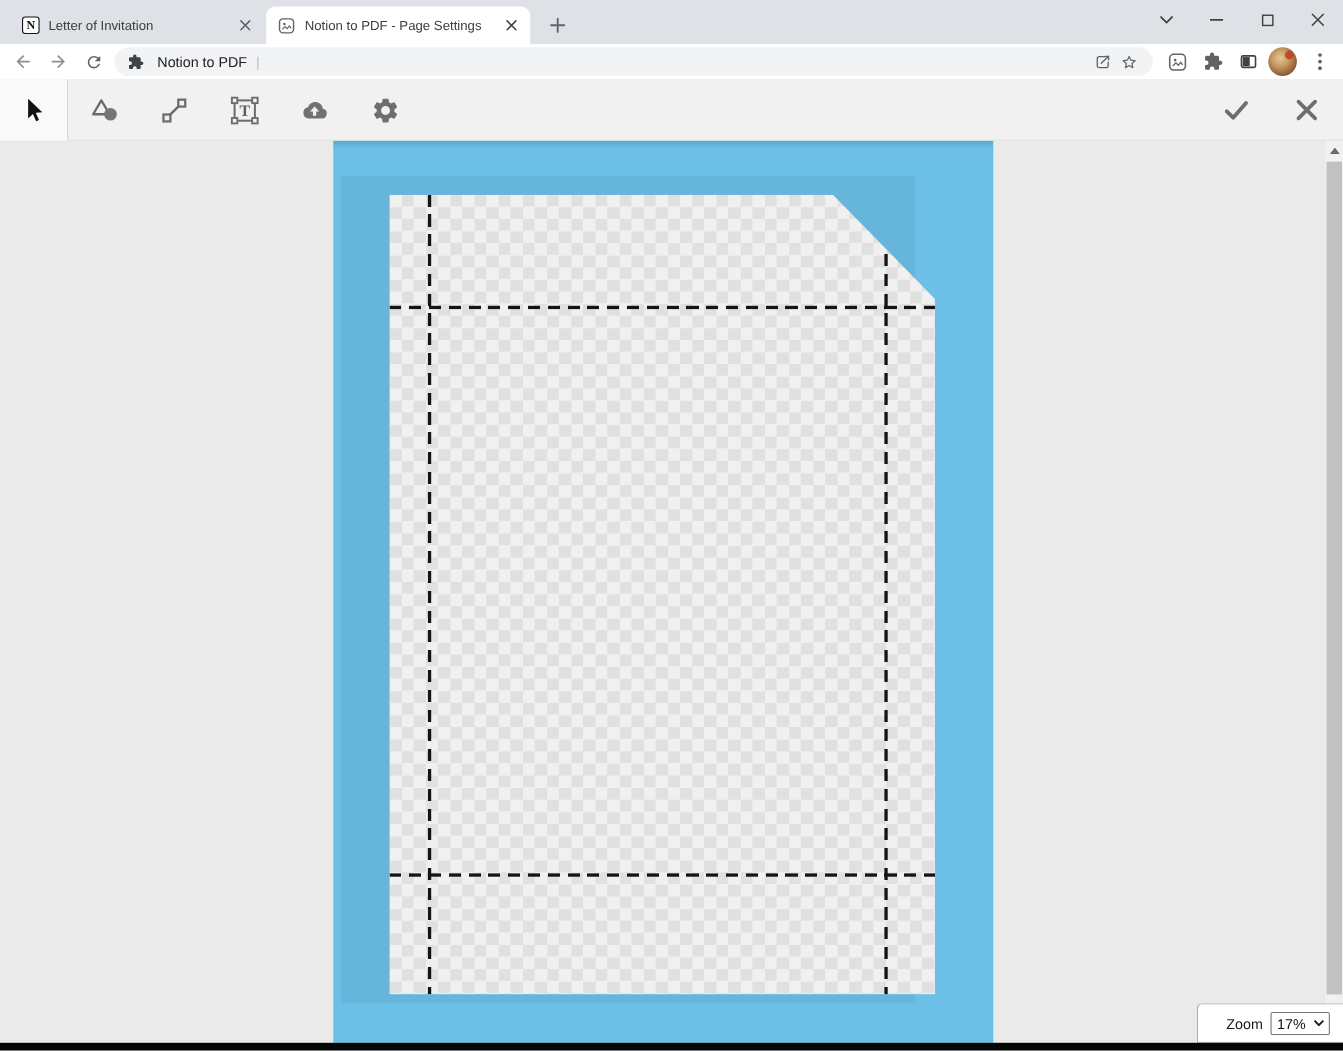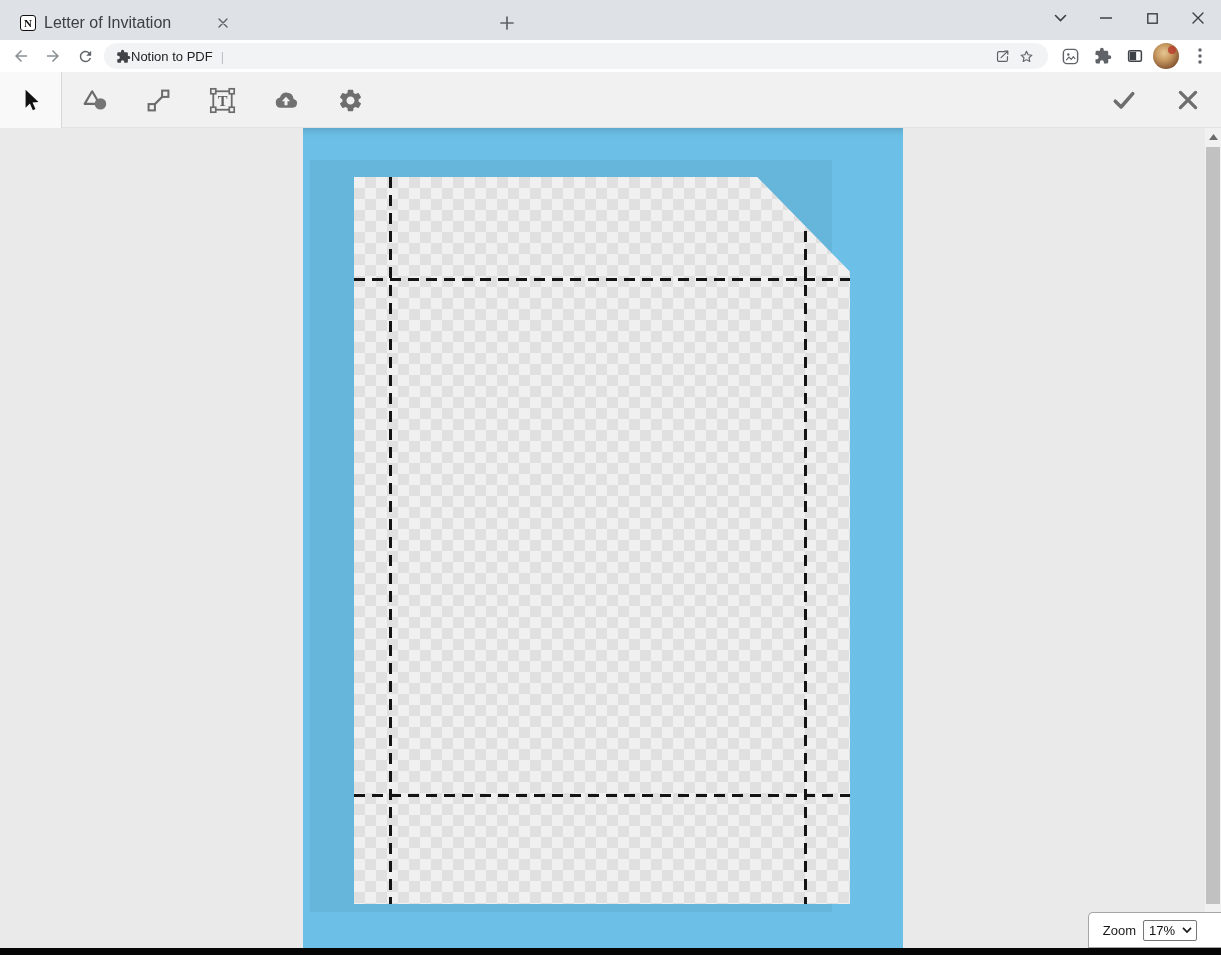--- a/index.html
+++ b/index.html
@@ -3,32 +3,32 @@
 <meta charset="utf-8">
 <style>
   * { margin:0; padding:0; box-sizing:border-box; }
   html,body { width:1221px; height:955px; overflow:hidden; font-family:"Liberation Sans", sans-serif; cursor:default; background:#eaeaea; }
 
   
   .titlebar { position:absolute; left:0; top:0; width:1221px; height:40px; background:#dee1e6; }
   .tab { position:absolute; top:6px; height:34px; display:flex; align-items:center; padding:0 8px 0 10px; border-radius:8px 8px 0 0; }
   .tab.inactive { left:10px; width:230px; }
   .tab.active { left:242px; width:240px; background:#ffffff; }
-  .tab .title { font-size:16px; color:#3c4043; white-space:nowrap; overflow:hidden; text-overflow:ellipsis; flex:1; margin:0 6px 0 8px; }
+  .tab .title { font-size:12px; color:#3c4043; white-space:nowrap; overflow:hidden; text-overflow:ellipsis; flex:1; margin:0 6px 0 8px; }
   .favicon-notion { width:16px; height:16px; flex:0 0 16px; border:1.6px solid #111; border-radius:3px; background:#fff; display:flex; align-items:center; justify-content:center; font-family:"Liberation Serif", serif; font-weight:bold; font-size:11px; color:#111; line-height:1; }
   .tab-close { width:18px; height:18px; flex:0 0 18px; display:flex; align-items:center; justify-content:center; border-radius:50%; }
   .newtab-btn { position:absolute; left:494px; top:10px; width:26px; height:26px; border-radius:50%; display:flex; align-items:center; justify-content:center; }
   .wincontrols { position:absolute; right:0; top:0; height:36px; display:flex; }
   .winbtn { width:46px; height:36px; display:flex; align-items:center; justify-content:center; }
 
   
   .omnibox-row { position:absolute; left:0; top:40px; width:1221px; height:32px; background:#ffffff; }
   .nav-btn { position:absolute; top:3px; width:26px; height:26px; display:flex; align-items:center; justify-content:center; border-radius:50%; }
   .omni-pill { position:absolute; left:104px; top:3px; width:944px; height:26px; background:#f1f3f4; border-radius:13px; display:flex; align-items:center; padding:0 10px 0 12px; }
-  .chip-name { font-size:13px; color:#202124; margin:0 8px 0 0; white-space:nowrap; }
+  .chip-name { font-size:13px; color:#202124; margin:0 8px 0 12px; white-space:nowrap; }
   .chip-div { font-size:13px; color:#bdc1c6; margin-right:8px; }
   .omni-url { font-size:13px; color:#5f6368; white-space:nowrap; overflow:hidden; text-overflow:ellipsis; flex:1; }
   .pill-ic { width:24px; height:24px; display:flex; align-items:center; justify-content:center; flex:0 0 24px; }
   .right-ic { position:absolute; top:3px; width:26px; height:26px; display:flex; align-items:center; justify-content:center; }
   .avatar { position:absolute; left:1153px; top:3px; width:26px; height:26px; border-radius:50%;
             background: radial-gradient(circle at 42% 38%, #e6c693 0%, #c89a62 35%, #8a5a35 72%, #5c3a22 100%); overflow:hidden; }
   .avatar:after { content:""; position:absolute; right:3px; top:3px; width:8px; height:8px; border-radius:50%; background:#b8402e; opacity:.85; }
 
   
   .ed-toolbar { position:absolute; left:0; top:72px; width:1221px; height:56px; background:#f1f1f1; border-bottom:1px solid #e2e2e2; }
@@ -55,21 +55,21 @@
   .mh-bottom{ top:617px; }
 
   
   .scrollbar { position:absolute; right:0; top:0; width:16px; height:820px; background:#f1f1f1; }
   .scroll-up { position:absolute; top:0; left:0; width:16px; height:18px; display:flex; align-items:center; justify-content:center; }
   .scroll-thumb { position:absolute; top:19px; left:1px; width:14px; height:757px; background:#c1c1c1; }
 
   
   .zoom-panel { position:absolute; right:0; top:784px; width:133px; height:36px; background:#ffffff;
                 border:1px solid #a6a6a6; border-right:none; border-radius:5px 0 0 0;
-                display:flex; align-items:center; justify-content:flex-end; gap:7px; padding-right:24px; }
+                display:flex; align-items:center; justify-content:flex-end; gap:7px; padding-right:12px; }
   .zoom-label { font-size:13px; color:#1a1a1a; }
   .zoom-select { width:54px; height:21px; border:1px solid #767676; border-radius:2px; background:#fff;
                  display:flex; align-items:center; justify-content:space-between; padding:0 4px 0 5px; font-size:13px; color:#111; }
 
   .bottom-bar { position:absolute; left:0; top:948px; width:1221px; height:7px; background:#060606; }
 
   svg { display:block; }
 </style>
 </head>
 <body>
@@ -79,20 +79,35 @@
   <div class="tab inactive">
     <span class="favicon-notion">N</span>
     <span class="title">Letter of Invitation</span>
     <span class="tab-close">
       <svg width="12" height="12" viewBox="0 0 12 12">
           <path d="M2 2 L10 10 M10 2 L2 10" stroke="#5f6368" stroke-width="1.4" stroke-linecap="round"></path>
         </svg>
     </span>
   </div>
 
+  <div class="tab active">
+    <span>
+      <svg width="17" height="17" viewBox="0 0 24 24" fill="none" stroke="#5f6368" stroke-width="1.8">
+        <rect x="3" y="3" width="18" height="18" rx="4.5"></rect>
+        <circle cx="9.2" cy="9.6" r="1.6" fill="#5f6368" stroke="none"></circle>
+        <path d="M6.5 16.5 l3.6-3.7 2.8 2.8 2.7-3.4 2.3 2.9" stroke-width="1.5"></path>
+      </svg>
+    </span>
+    <span class="title">Notion to PDF - Page Settings</span>
+    <span class="tab-close">
+      <svg width="12" height="12" viewBox="0 0 12 12">
+          <path d="M2 2 L10 10 M10 2 L2 10" stroke="#3c4043" stroke-width="1.4" stroke-linecap="round"></path>
+        </svg>
+    </span>
+  </div>
 
   <div class="newtab-btn">
     <span>
       <svg width="14" height="14" viewBox="0 0 14 14">
           <path d="M7 1 V13 M1 7 H13" stroke="#5f6368" stroke-width="1.7" stroke-linecap="round"></path>
         </svg>
     </span>
   </div>
 
   <div class="wincontrols">

